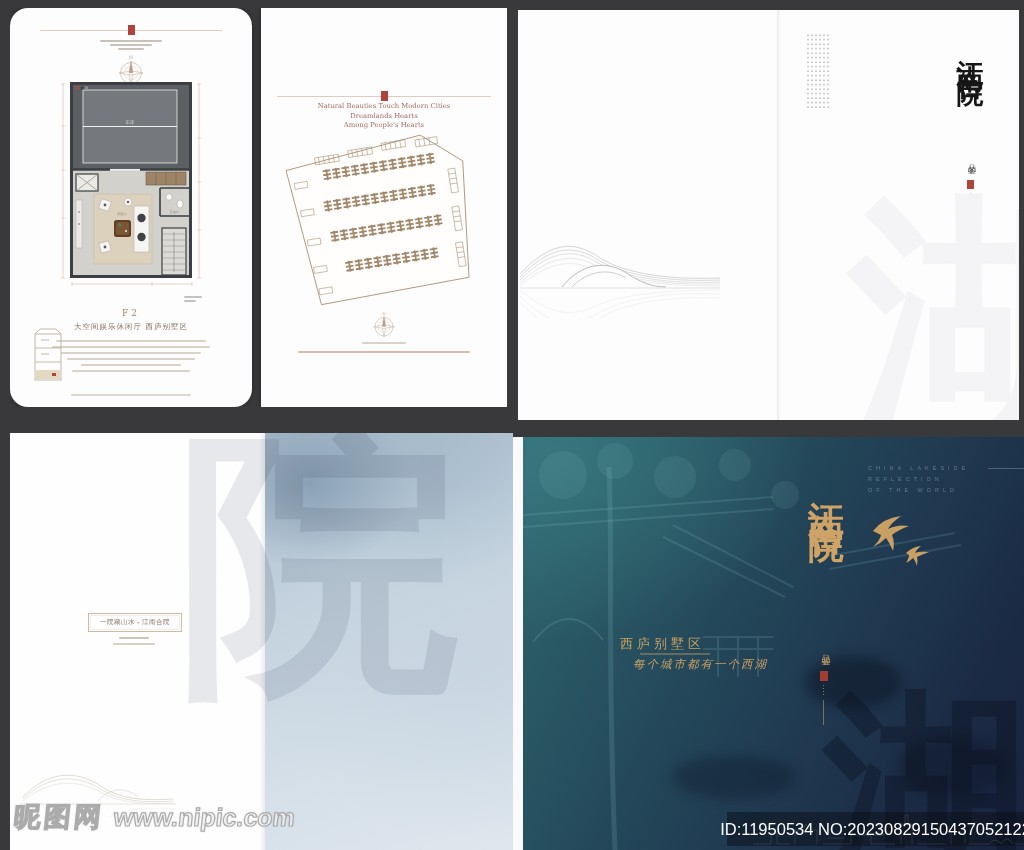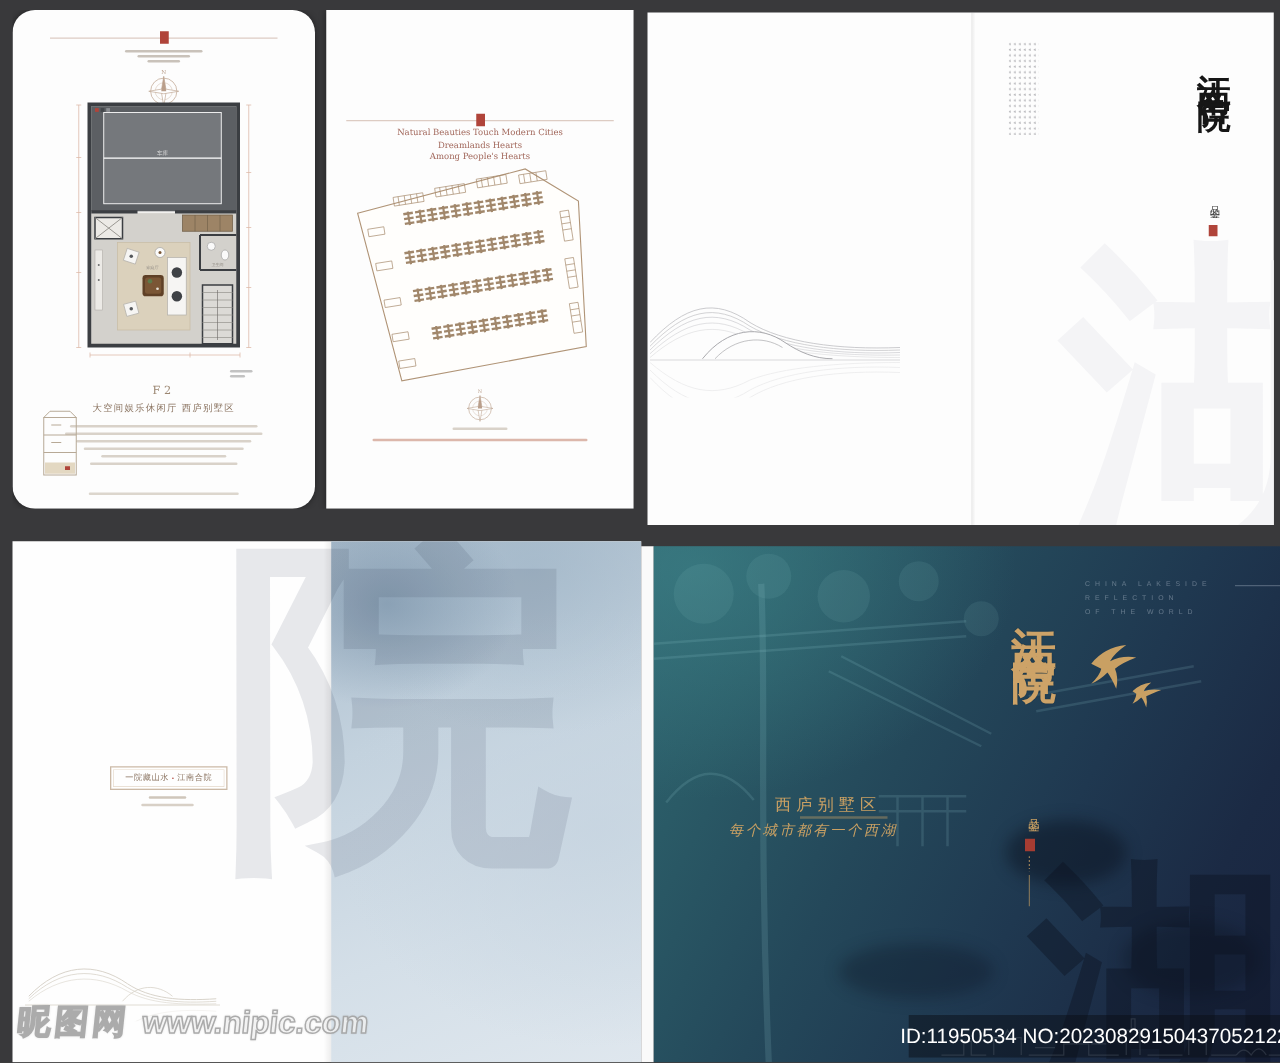--- a/index.html
+++ b/index.html
@@ -72,21 +72,21 @@
   .br .vtitle{position:absolute;left:279px;top:36px;font-size:36px;letter-spacing:8px;color:#cda368;
               text-shadow:0 0 1px rgba(0,0,0,.3);}
   .br .vsub{left:296px;top:210px;font-size:9px;letter-spacing:2px;color:#c9a063;}
   .br .seal2{position:absolute;left:297px;top:234px;width:8px;height:10px;background:#a53c32;}
   .br .vdash{position:absolute;left:300px;top:248px;width:1px;height:12px;
              background:repeating-linear-gradient(rgba(201,160,99,.7) 0 1.5px,transparent 1.5px 3px);}
   .br .vline{position:absolute;left:300px;top:263px;width:1px;height:25px;background:rgba(201,160,99,.55);}
   .district{position:absolute;left:97px;top:198px;width:110px;text-align:left;
             font-size:13px;letter-spacing:4px;color:#c9a063;}
   .district-sub{position:absolute;left:117px;top:216px;width:70px;height:2px;background:rgba(201,160,99,.4);}
-  .slogan{position:absolute;left:60px;top:220px;width:185px;text-align:left;
+  .slogan{position:absolute;left:60px;top:220px;width:185px;text-align:right;
           font-style:italic;font-size:11.5px;letter-spacing:2px;color:#c9a063;}
   .br .bgchar{left:300px;top:248px;font-size:205px;color:rgba(10,16,30,.38);}
   .paint,.blobs,.skyline{position:absolute;}
   .paint{left:0;top:0;}
   .blobs{left:0;top:0;filter:blur(6px);}
   .skyline{left:230px;bottom:2px;}
 
   
   .gutterwhite{position:absolute;left:513px;top:437px;width:10px;height:413px;background:#fafafa;}
   .watermark{position:absolute;left:14px;top:799px;display:flex;align-items:baseline;gap:10px;

